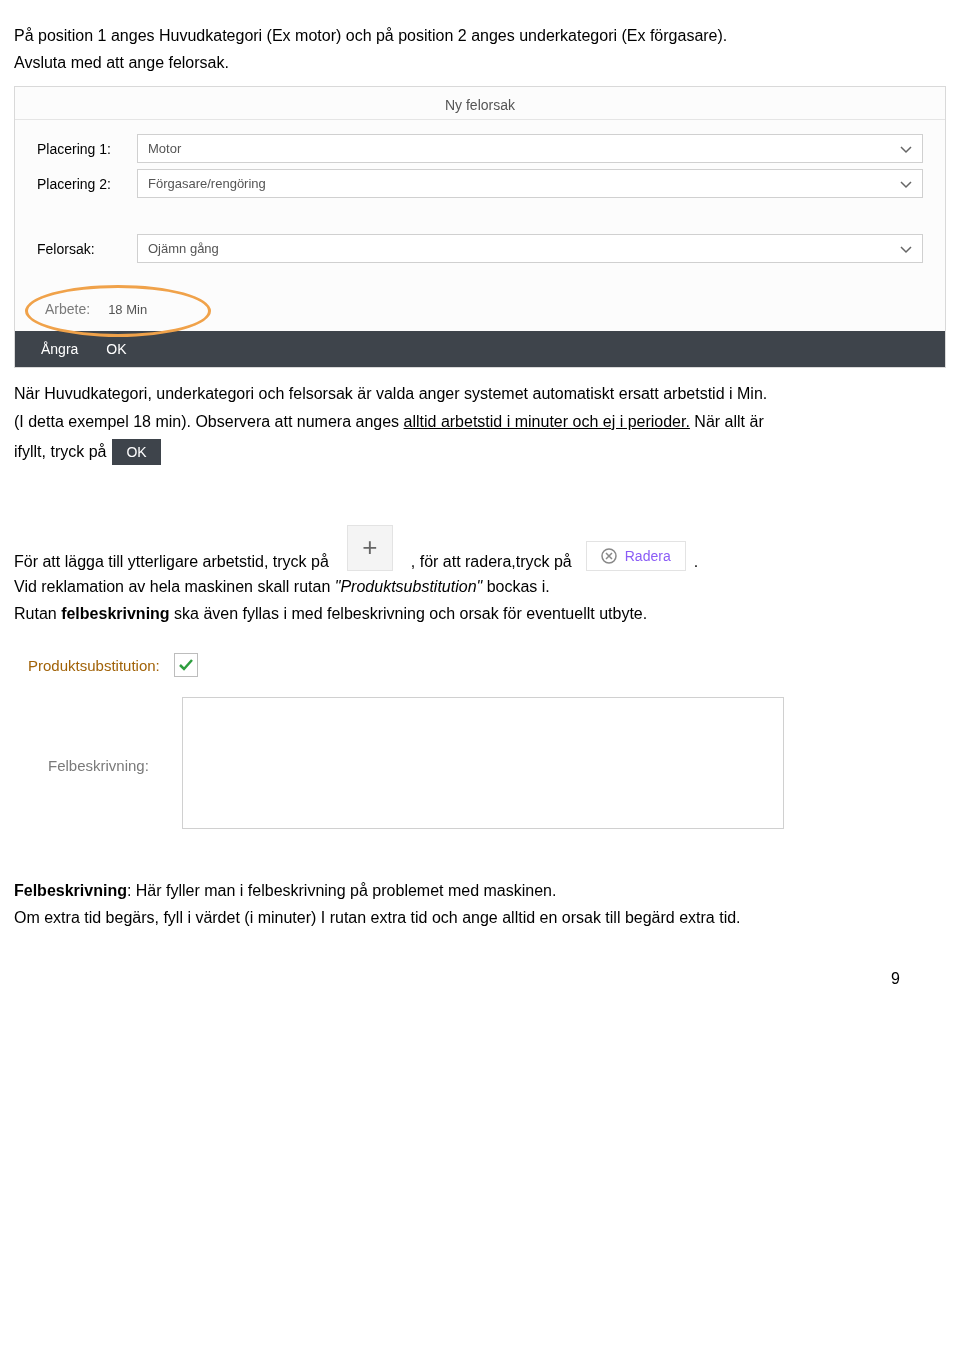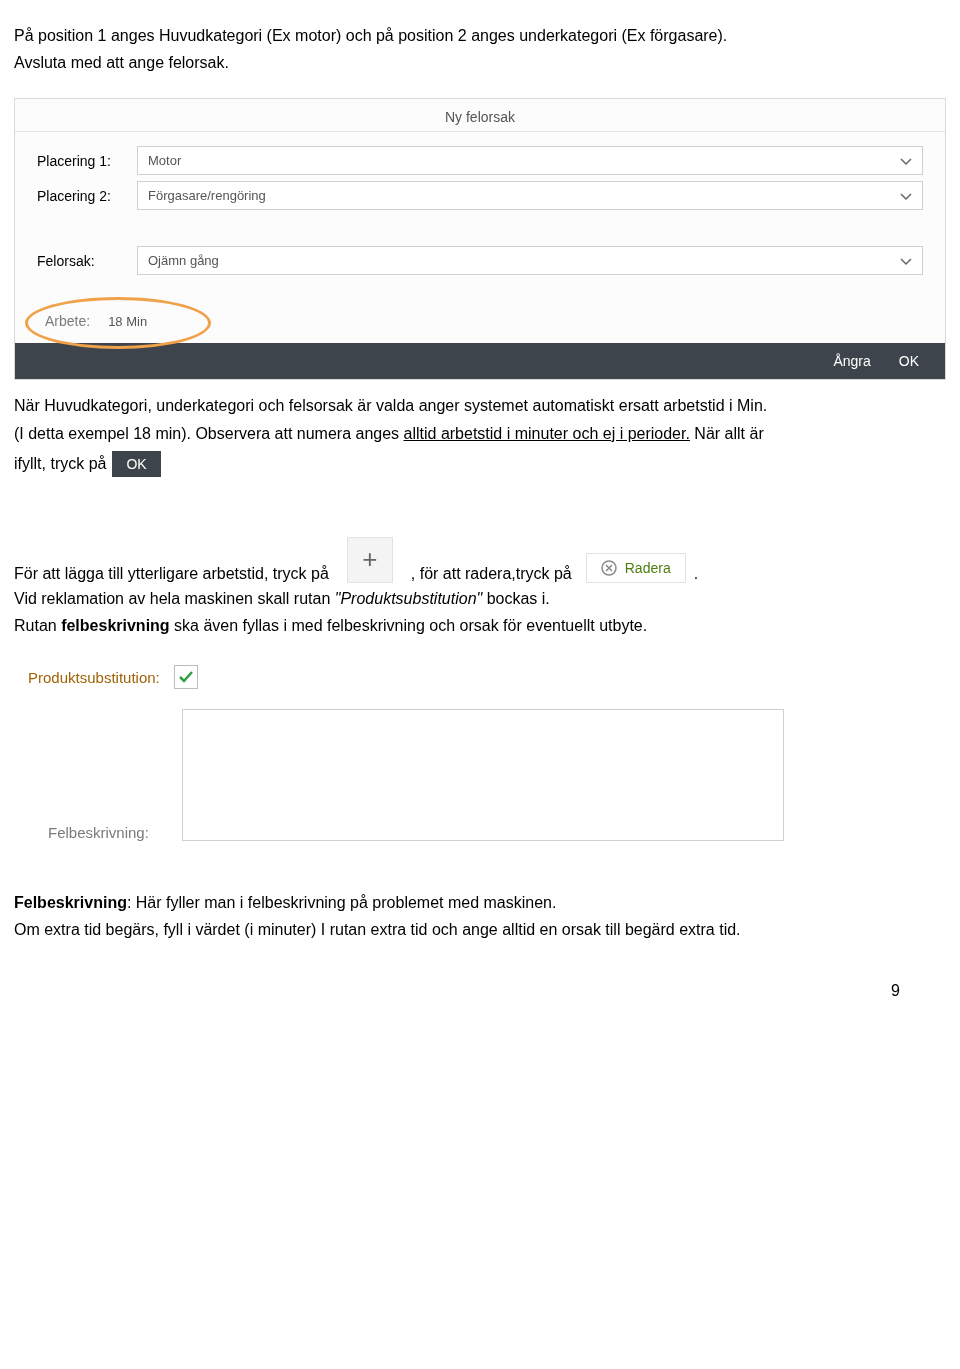--- a/index.html
+++ b/index.html
@@ -20,21 +20,21 @@
     margin: 4px 0;
   }
   .underline {
     text-decoration: underline;
   }
 
   
   .dlg {
     border: 1px solid #d9d9d9;
     background: #fcfcfc;
-    margin-top: 24px;
+    margin-top: 12px;
     margin-bottom: 8px;
   }
   .dlg-title {
     text-align: center;
     color: #555;
     font-size: 14px;
     padding: 10px 0 6px 0;
   }
   .dlg-hr {
     border: none;
@@ -96,21 +96,20 @@
   }
   .arbete-value {
     color: #555;
     font-size: 13px;
   }
 
   .dlg-footer {
     background: #3e444b;
     color: #fff;
     display: flex;
-    justify-content: flex-end;
     align-items: center;
     gap: 28px;
     padding: 10px 26px;
     font-size: 14px;
   }
   .footer-btn {
     color: #fff;
   }
 
   
@@ -146,21 +145,21 @@
     color: #666;
     margin: 0 14px;
   }
   .radera-btn {
     display: inline-flex;
     align-items: center;
     gap: 8px;
     border: 1px solid #e3e3e3;
     background: #fff;
     padding: 6px 14px;
-    color: #4d7c0f;
+    color: #8b5cf6;
     font-size: 14px;
     margin: 0 4px 0 10px;
   }
   .radera-btn .x-icon {
     width: 16px; height: 16px;
     display:inline-block;
   }
   .radera-btn .x-icon svg { display:block; }
 
   .section-title {
@@ -192,21 +191,21 @@
     border: 1px solid #bdbdbd;
     background: #fff;
     display: inline-flex;
     align-items: center;
     justify-content: center;
   }
   .ps-check svg { width: 16px; height: 16px; display:block; }
 
   .fb-row {
     display: flex;
-    align-items: flex-end;
+    align-items: center;
     margin-top: 20px;
     margin-left: 28px;
     gap: 24px;
   }
   .fb-label {
     color: #7a7a7a;
     font-size: 15px;
     width: 110px;
     padding-top: 4px;
   }

